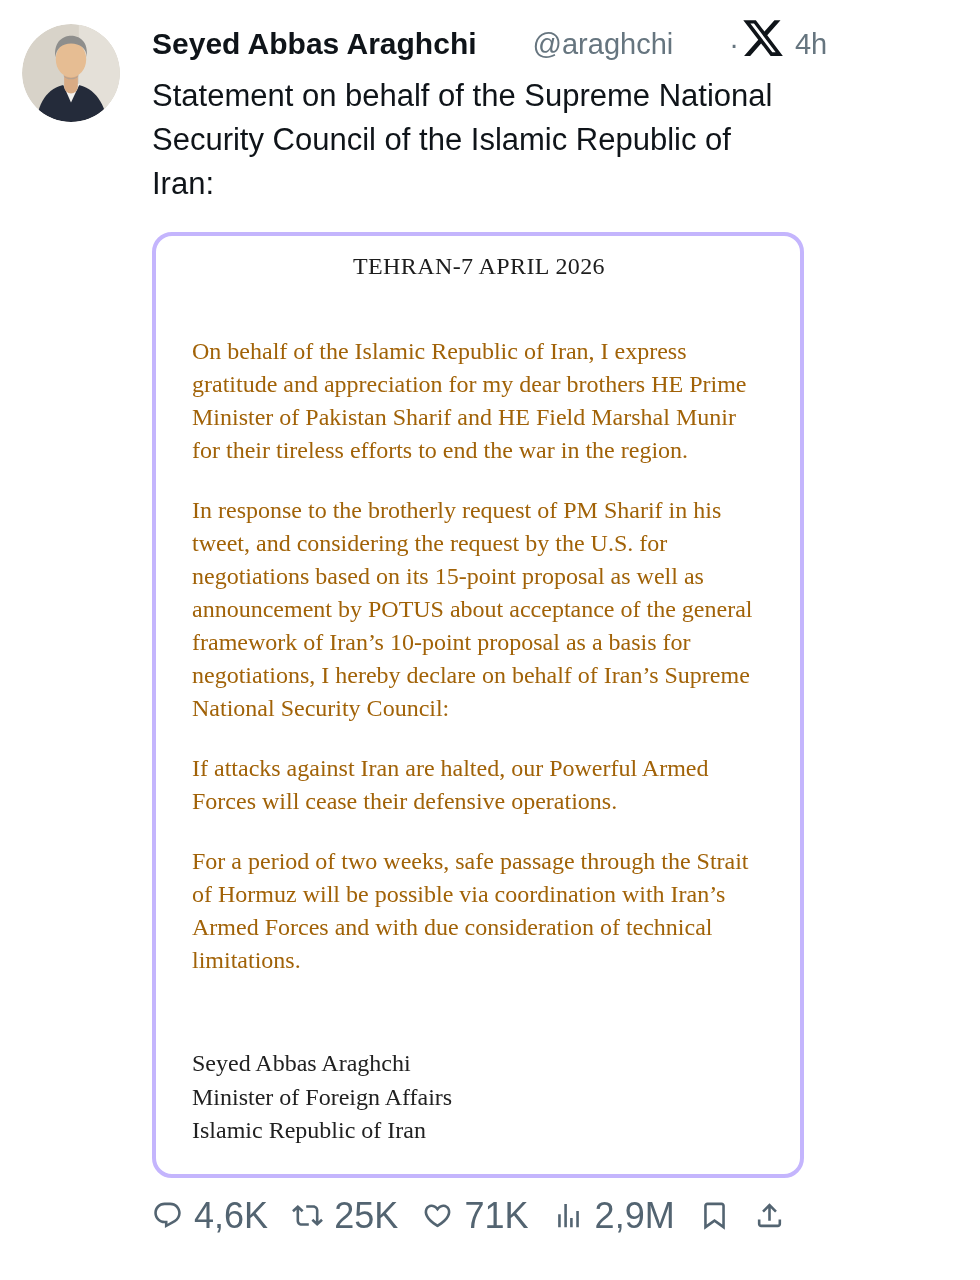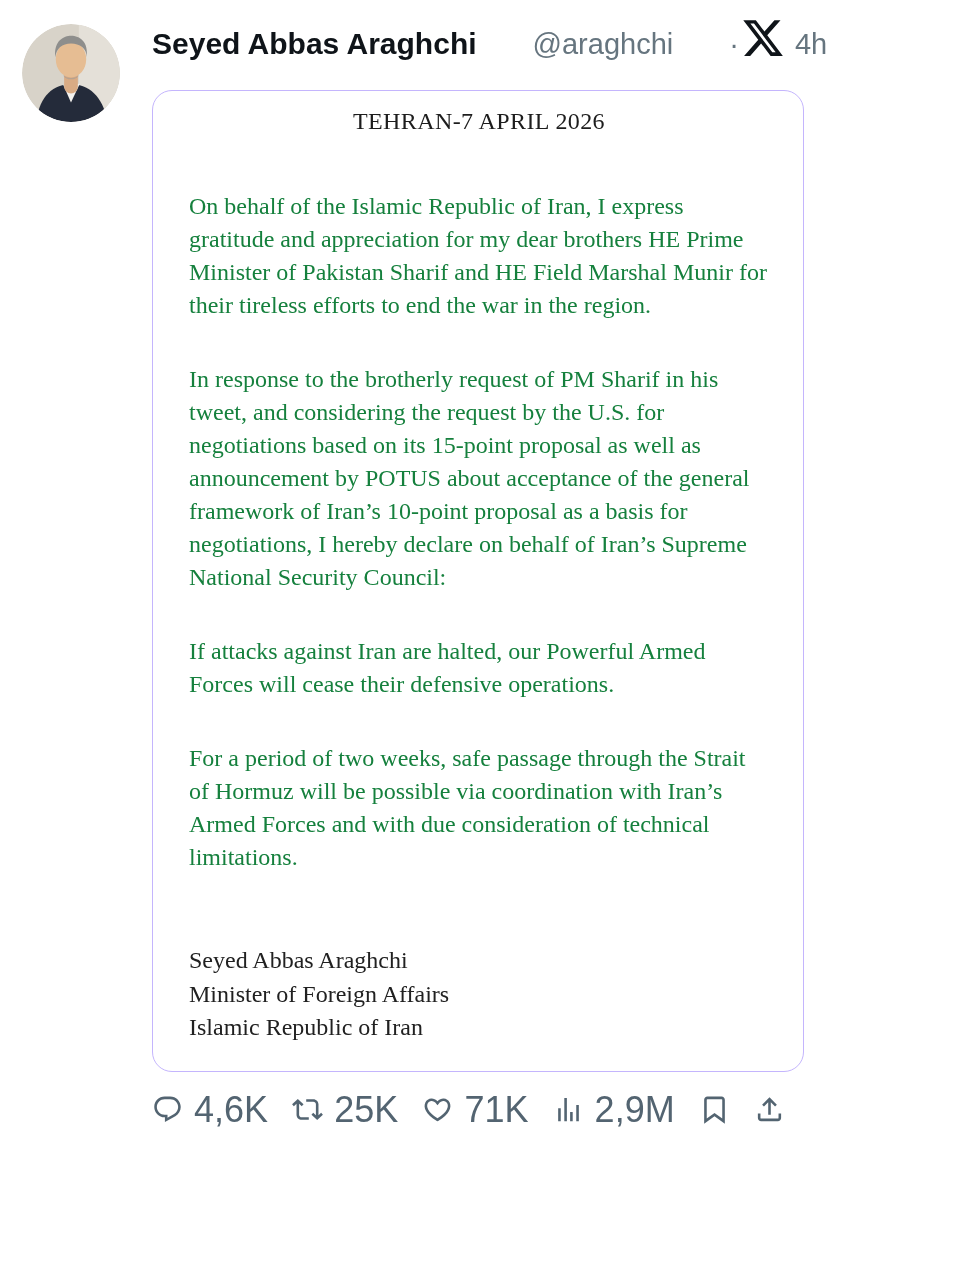--- a/index.html
+++ b/index.html
@@ -40,38 +40,38 @@
     margin-top: 10px;
     font-size: 31px; line-height: 44px;
     color: #0f1419;
     max-width: 800px;
   }
 
   .statement-card {
     margin-top: 26px;
     width: 652px;
     background: #ffffff;
-    border: 1px solid #c4b5fd;
+    border: 4px solid #c4b5fd;
     border-radius: 20px;
     padding: 14px 34px 26px 36px;
     font-family: "Liberation Serif", serif;
     color: #212121;
     cursor: pointer;
   }
   .st-dateline {
     text-align: center;
     font-size: 24px; line-height: 33px;
     margin: 0 0 52px 0;
     letter-spacing: 0.4px;
     color: #1d1d1d;
   }
   .st-body p {
-    margin: 41px 0 0 0;
+    margin: 27px 0 0 0;
     font-size: 24px; line-height: 33px;
-    color: #15803d;
+    color: #a16207;
   }
   .st-signature { margin-top: 70px; }
   .st-signature div {
     font-size: 24px; line-height: 33.5px; color: #212121;
   }
 
   .actions {
     display: flex; align-items: center; justify-content: space-between;
     margin-top: 22px;
     width: 100%;
@@ -116,20 +116,21 @@
 
   <div class="content-col">
 
     <div class="user-row">
       <span class="author-name">Seyed Abbas Araghchi</span>
       <span class="user-meta">@araghchi</span>
       <span class="user-meta">·</span>
       <span class="user-meta">4h</span>
     </div>
 
+    <div class="tweet-text">Statement on behalf of the Supreme National Security Council of the Islamic Republic of Iran:</div>
 
     <figure class="statement-card" style="margin:26px 0 0 0;">
       <div class="st-dateline">TEHRAN-7 APRIL 2026</div>
       <div class="st-body">
         <p>On behalf of the Islamic Republic of Iran, I express gratitude and appreciation for my dear brothers HE Prime Minister of Pakistan Sharif and HE Field Marshal Munir for their tireless efforts to end the war in the region.</p>
         <p>In response to the brotherly request of PM Sharif in his tweet, and considering the request by the U.S. for negotiations based on its 15-point proposal as well as announcement by POTUS about acceptance of the general framework of Iran’s 10-point proposal as a basis for negotiations, I hereby declare on behalf of Iran’s Supreme National Security Council:</p>
         <p>If attacks against Iran are halted, our Powerful Armed Forces will cease their defensive operations.</p>
         <p>For a period of two weeks, safe passage through the Strait of Hormuz will be possible via coordination with Iran’s Armed Forces and with due consideration of technical limitations.</p>
       </div>
       <div class="st-signature">

